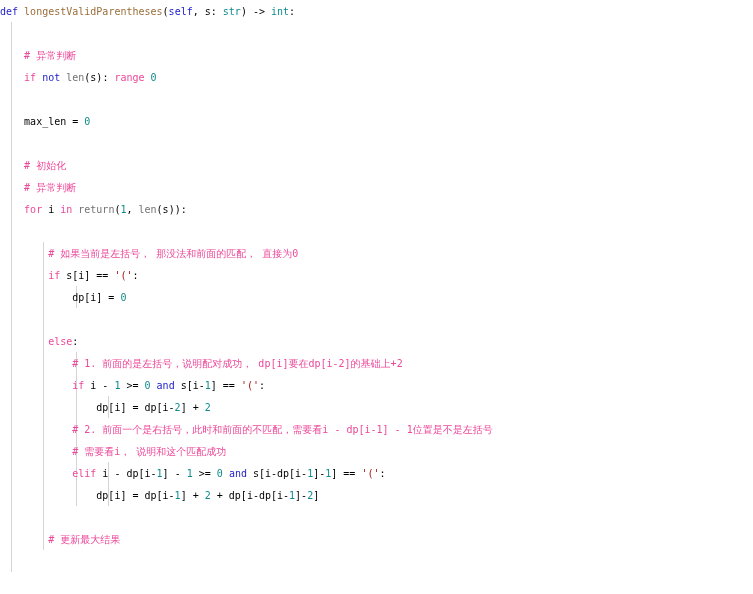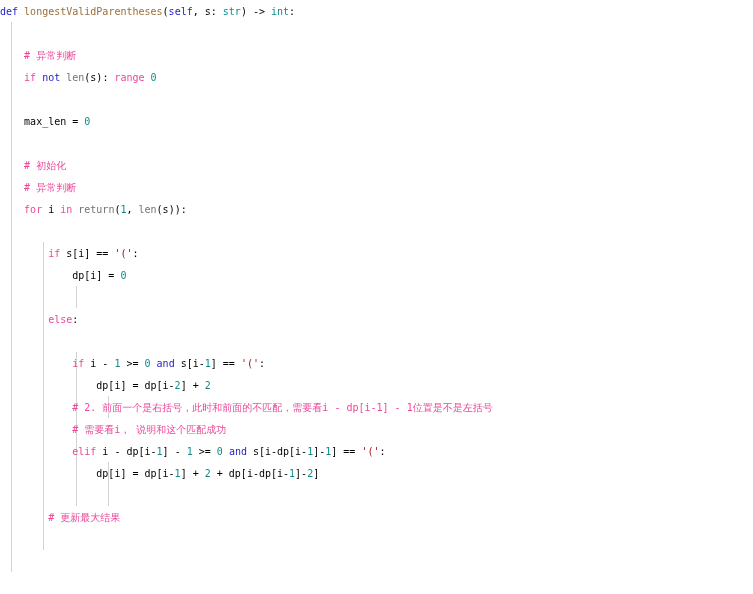--- a/index.html
+++ b/index.html
@@ -96,30 +96,31 @@
     <div class="line">&nbsp;</div>
 
     <div class="line"><span class="plain">    </span><span class="cmt"># 初始化</span></div>
 
     <div class="line"><span class="plain">    </span><span class="cmt"># 异常判断</span></div>
 
     <div class="line"><span class="plain">    </span><span class="kw">for</span><span class="plain"> i </span><span class="kw">in</span><span class="builtin"> return</span><span class="punc">(</span><span class="num">1</span><span class="punc">, </span><span class="builtin">len</span><span class="punc">(s)):</span></div>
 
     <div class="line">&nbsp;</div>
 
+    <div class="line"><span class="plain">        </span><span class="cmt"># 如果当前是左括号， 那没法和前面的匹配， 直接为0</span></div>
 
     <div class="line"><span class="plain">        </span><span class="kw">if</span><span class="plain"> s[i] == </span><span class="str">'('</span><span class="punc">:</span></div>
 
     <div class="line"><span class="plain">            </span><span class="plain">dp[i] = </span><span class="num">0</span></div>
 
     <div class="line"><span class="plain">        </span></div>
 
     <div class="line"><span class="plain">        </span><span class="kw">else</span><span class="punc">:</span></div>
 
-    <div class="line"><span class="plain">            </span></div>
+    <div class="line"><span class="plain">            </span><span class="cmt"># 1. 前面的是左括号，说明配对成功， dp[i]要在dp[i-2]的基础上+2</span></div>
 
     <div class="line"><span class="plain">            </span><span class="kw">if</span><span class="plain"> i - </span><span class="num">1</span><span class="plain"> &gt;= </span><span class="num">0</span><span class="plain"> </span><span class="kw-blue">and</span><span class="plain"> s[i-</span><span class="num">1</span><span class="plain">] == </span><span class="str">'('</span><span class="punc">:</span></div>
 
     <div class="line"><span class="plain">                </span><span class="plain">dp[i] = dp[i-</span><span class="num">2</span><span class="plain">] + </span><span class="num">2</span></div>
 
     <div class="line"><span class="plain">            </span><span class="cmt"># 2. 前面一个是右括号，此时和前面的不匹配，需要看i - dp[i-1] - 1位置是不是左括号</span></div>
 
     <div class="line"><span class="plain">            </span><span class="cmt"># 需要看i， 说明和这个匹配成功</span></div>
 
     <div class="line"><span class="plain">            </span><span class="kw">elif</span><span class="plain"> i - dp[i-</span><span class="num">1</span><span class="plain">] - </span><span class="num">1</span><span class="plain"> &gt;= </span><span class="num">0</span><span class="plain"> </span><span class="kw-blue">and</span><span class="plain"> s[i-dp[i-</span><span class="num">1</span><span class="plain">]-</span><span class="num">1</span><span class="plain">] == </span><span class="str">'('</span><span class="punc">:</span></div>

